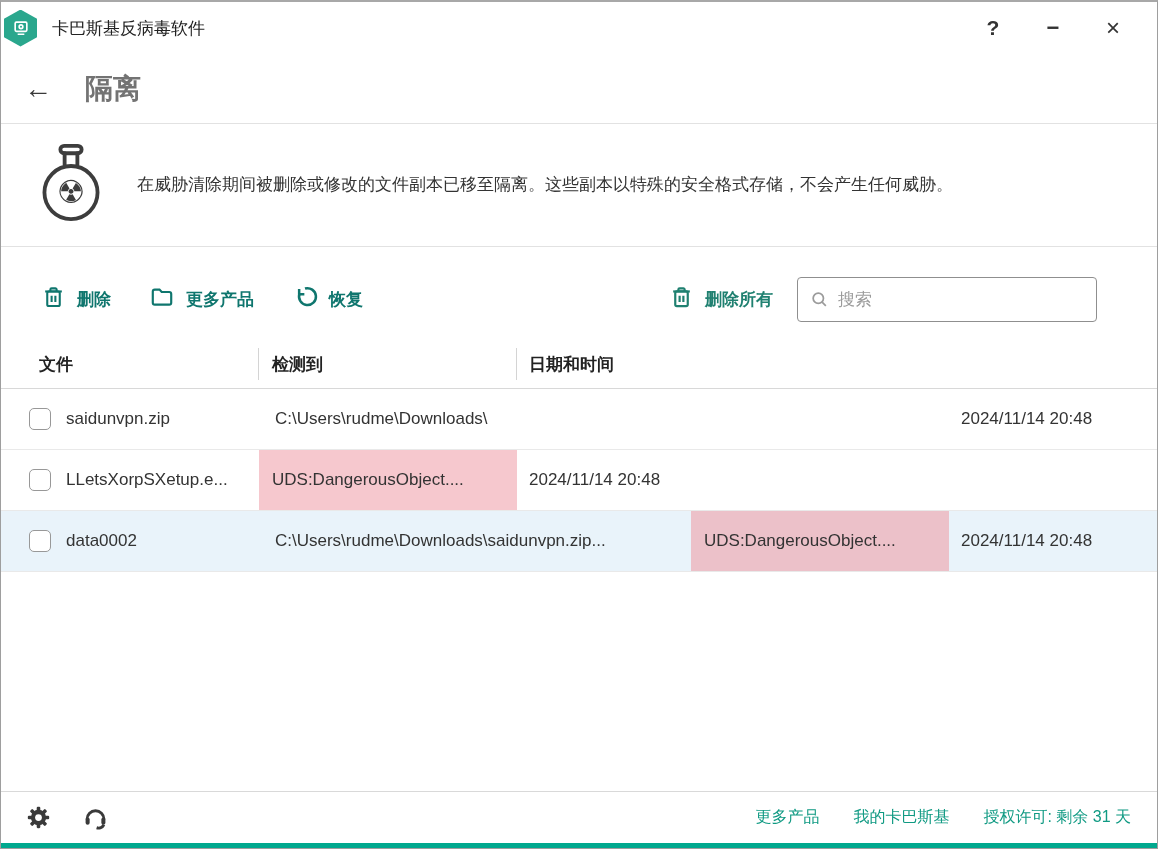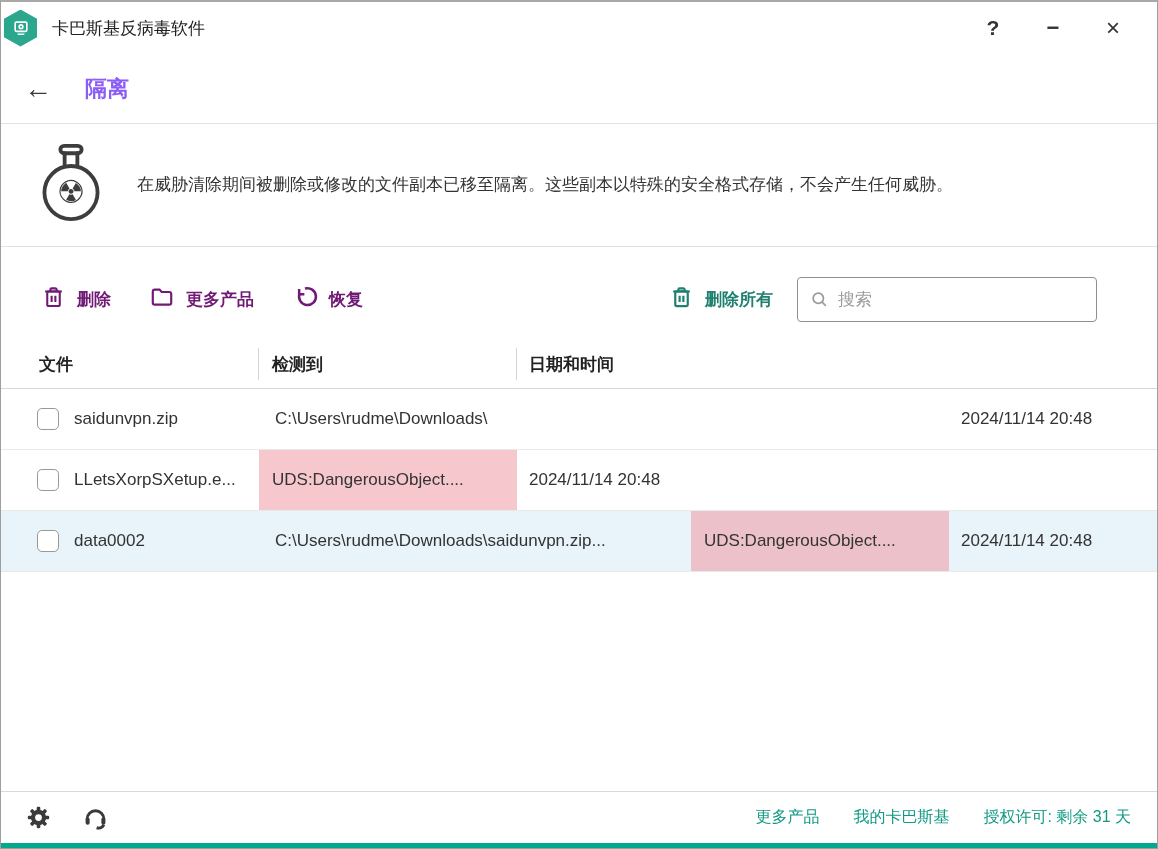--- a/index.html
+++ b/index.html
@@ -26,36 +26,36 @@
   .win-btn {
     width:60px; height:44px; display:flex; align-items:center; justify-content:center;
     font-size:21px; color:#333; cursor:default; font-weight:bold;
   }
   .win-btn.minimize { font-weight:bold; font-size:22px; }
   .win-btn.close { font-size:24px; font-weight:normal; }
 
   
   .page-header { height:69px; display:flex; align-items:center; padding:0 20px; flex:none; }
   .back-arrow { font-size:28px; color:#3a3a3a; width:34px; text-align:center; line-height:1; }
-  .page-title { margin-left:30px; font-size:22px; font-weight:bold; color:#8b5cf6; }
+  .page-title { margin-left:30px; font-size:28px; font-weight:bold; color:#737373; }
 
   
   .info-section {
     border-top:1px solid #e2e2e2; border-bottom:1px solid #e2e2e2;
     display:flex; align-items:center; gap:32px; padding:18px 34px 18px 36px; flex:none;
     min-height:120px;
   }
   .flask-icon { flex:none; }
   .info-text { font-size:17px; line-height:1.6; color:#333; padding-right:10px; }
 
   
   .toolbar { display:flex; align-items:center; padding:30px 60px 18px 40px; flex:none; }
   .tool-group { display:flex; align-items:center; gap:38px; }
   .tool-btn { display:flex; align-items:center; gap:11px; font-size:17px; font-weight:bold; }
-  .tool-btn.disabled { color:#701a75; }
+  .tool-btn.disabled { color:#0f766e; }
   .tool-btn.enabled { color:#1f8070; margin-left:auto; }
   .tool-btn svg { flex:none; }
   .search-box {
     margin-left:24px; width:300px; height:45px; border:1px solid #8f8f8f; border-radius:4px;
     display:flex; align-items:center; padding:0 12px; gap:9px; background:#fff;
   }
   .search-box input {
     border:none; outline:none; flex:1; font-size:17px; color:#333;
     font-family:"Liberation Sans","DejaVu Sans",sans-serif; background:transparent;
   }
@@ -69,21 +69,21 @@
     content:""; position:absolute; right:0; top:8px; bottom:8px; width:1px; background:#d4d4d4;
   }
   .col-file { width:258px; padding-left:38px; }
   .col-path { width:432px; padding-left:16px; }
   .col-detected { width:258px; padding-left:13px; }
   .col-date { flex:1; padding-left:12px; }
 
   .trow { display:flex; height:61px; align-items:stretch; border-bottom:1px solid #e9e9e9; font-size:17px; background:#fff; }
   .trow.highlighted { background:#e9f3fa; }
   .cell { display:flex; align-items:center; }
-  .cell-file { width:258px; padding-left:36px; gap:15px; overflow:hidden; white-space:nowrap; }
+  .cell-file { width:258px; padding-left:28px; gap:15px; overflow:hidden; white-space:nowrap; }
   .cell-path { width:432px; padding-left:16px; overflow:hidden; white-space:nowrap; color:#333; }
   .cell-detected { width:258px; padding-left:13px; overflow:hidden; white-space:nowrap; }
   .cell-detected.has-detection { background:#f6c8ce; }
   .trow.highlighted .cell-detected.has-detection { background:#ecc1c9; }
   .cell-date { flex:1; padding-left:12px; white-space:nowrap; }
   .checkbox {
     width:22px; height:22px; border:1.5px solid #989898; border-radius:5px; background:#fff; flex:none;
   }
 
   .spacer { flex:1; }

